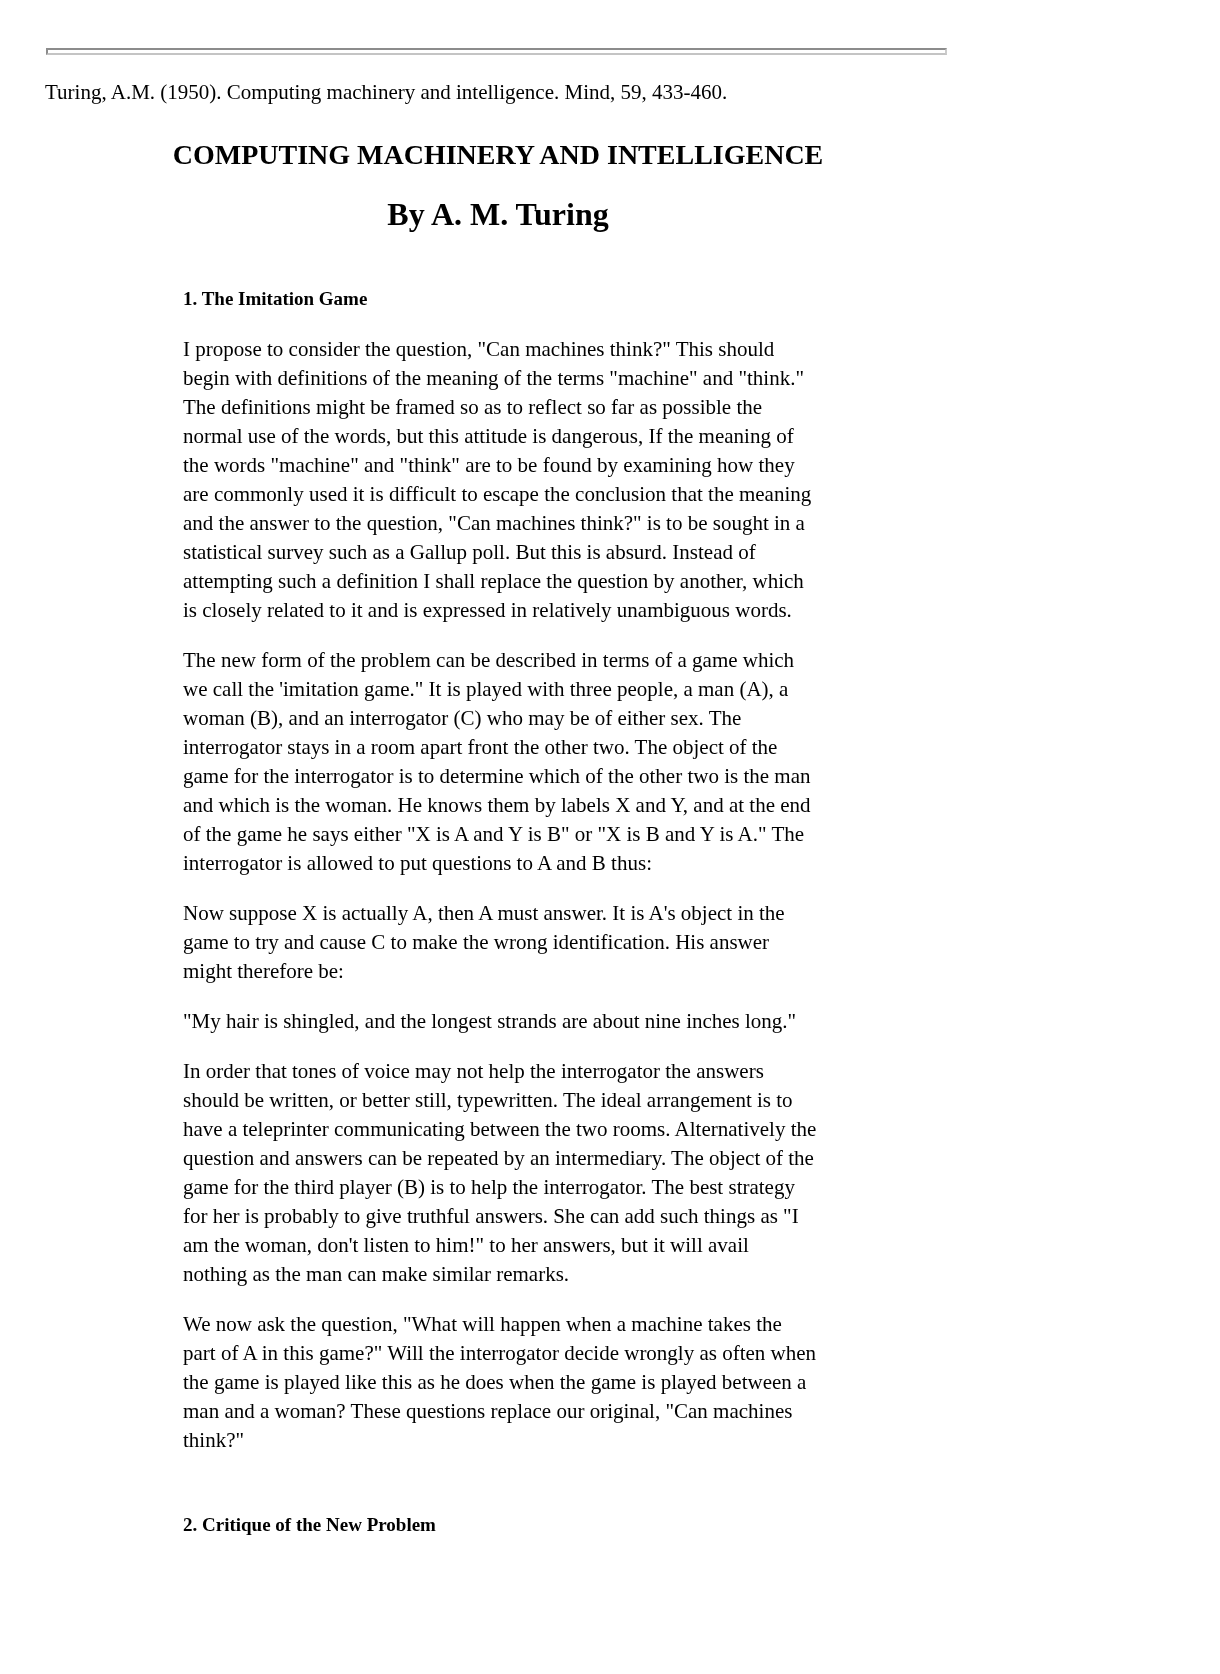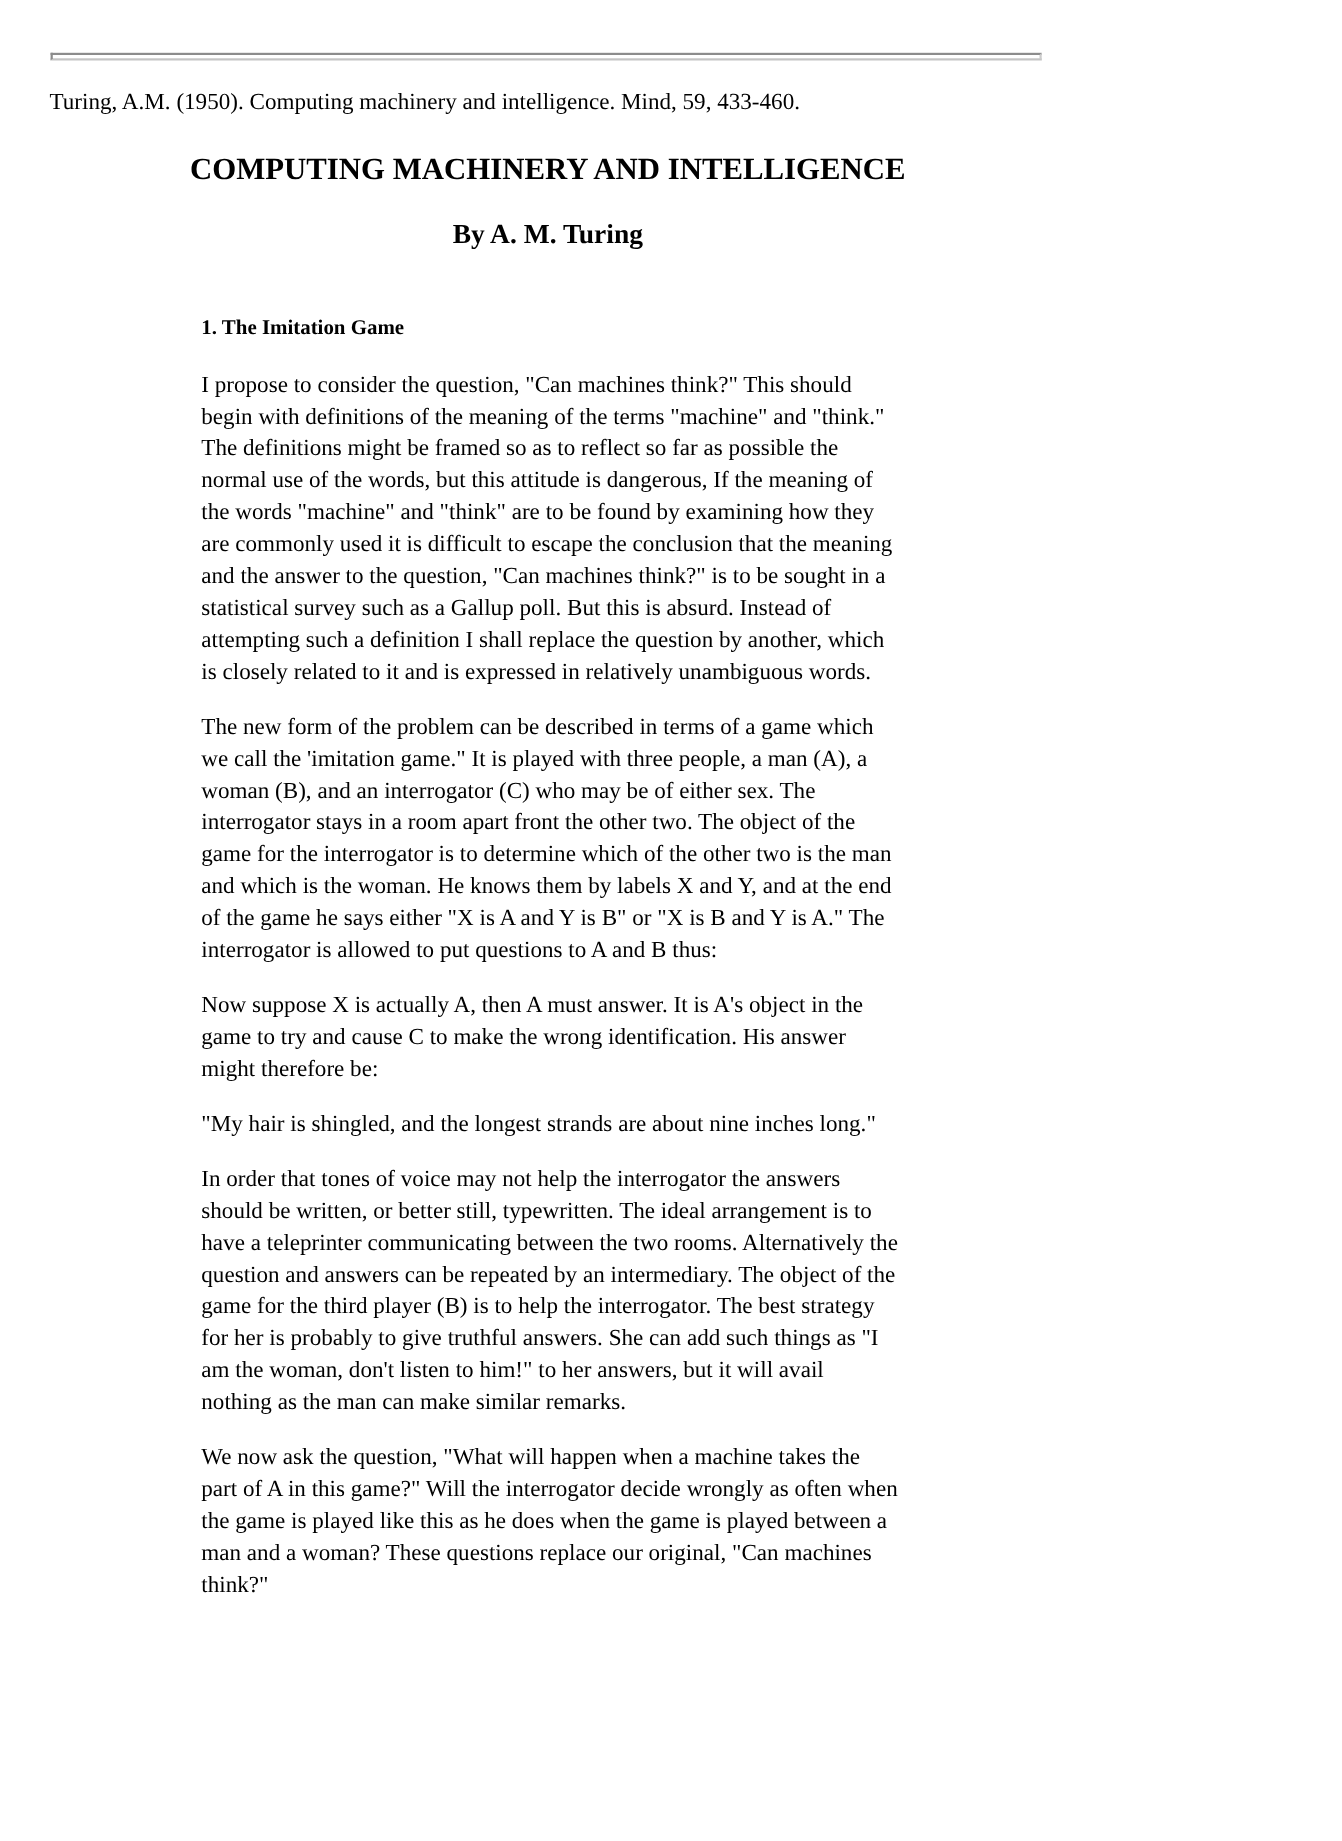--- a/index.html
+++ b/index.html
@@ -34,21 +34,21 @@
   .paper-title {
     margin: 30px 0 0 0;
     font-size: 28px;
     line-height: 36px;
     font-weight: bold;
     text-align: center;
     letter-spacing: 0;
   }
   .author-byline {
     margin: 26px 0 0 0;
-    font-size: 25px;
+    font-size: 32px;
     line-height: 30px;
     font-weight: bold;
     text-align: center;
   }
   .paper-body {
     margin: 0 133px 0 138px;
   }
   .section-heading {
     margin: 55px 0 0 0;
     font-size: 19px;
@@ -82,16 +82,17 @@
 
 
     <p class="body-para">Now suppose X is actually A, then A must answer. It is A's object in the game to try and cause C to make the wrong identification. His answer might therefore be:</p>
 
     <p class="body-para">"My hair is shingled, and the longest strands are about nine inches long."</p>
 
     <p class="body-para">In order that tones of voice may not help the interrogator the answers should be written, or better still, typewritten. The ideal arrangement is to have a teleprinter communicating between the two rooms. Alternatively the question and answers can be repeated by an intermediary. The object of the game for the third player (B) is to help the interrogator. The best strategy for her is probably to give truthful answers. She can add such things as "I am the woman, don't listen to him!" to her answers, but it will avail nothing as the man can make similar remarks.</p>
 
     <p class="body-para">We now ask the question, "What will happen when a machine takes the part of A in this game?" Will the interrogator decide wrongly as often when the game is played like this as he does when the game is played between a man and a woman? These questions replace our original, "Can machines think?"</p>
 
+    <p class="section-heading">2. Critique of the New Problem</p>
 
   </div>
 
 </div>
 
 </body></html>

